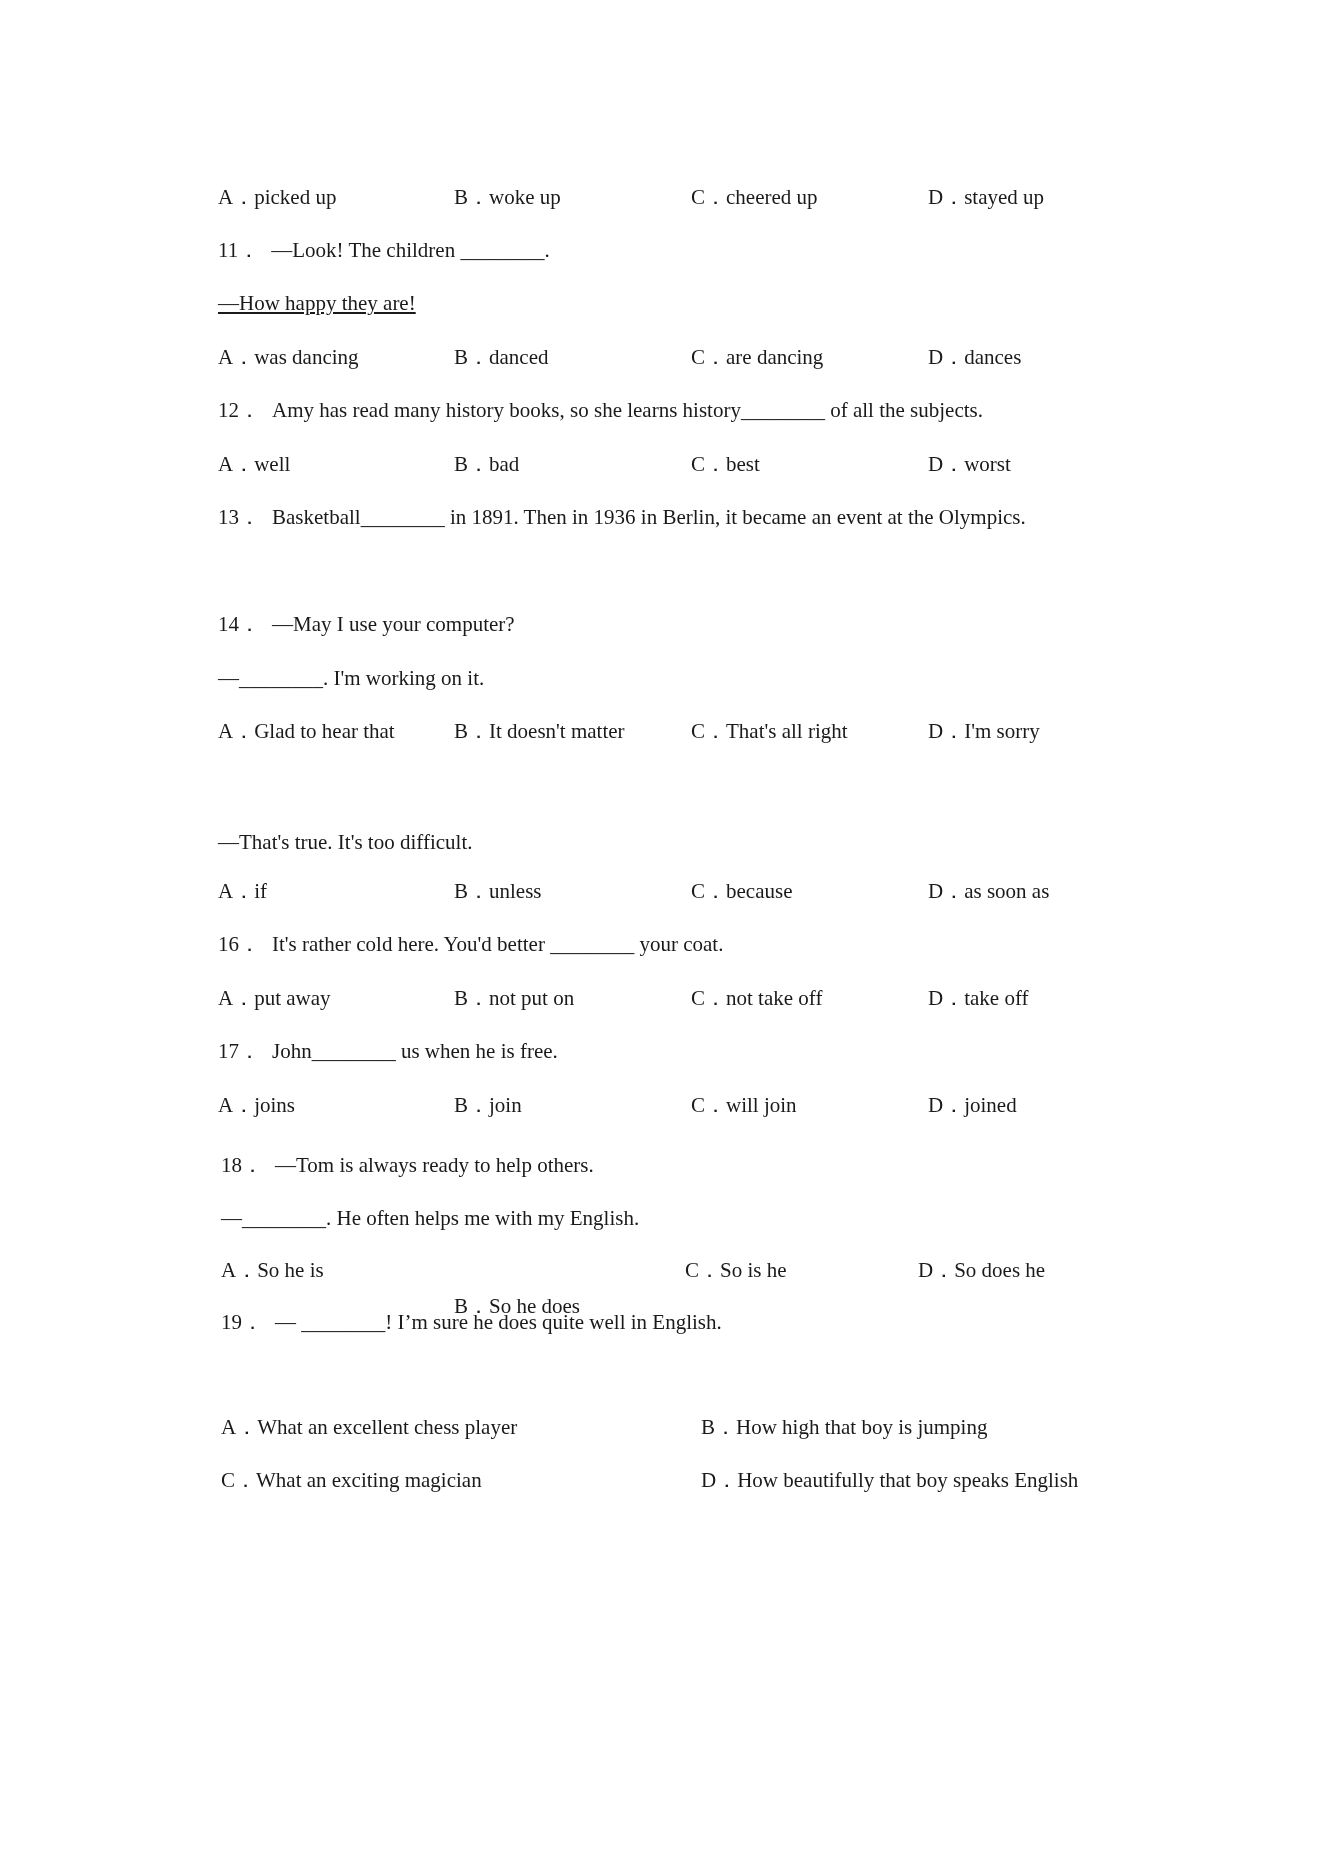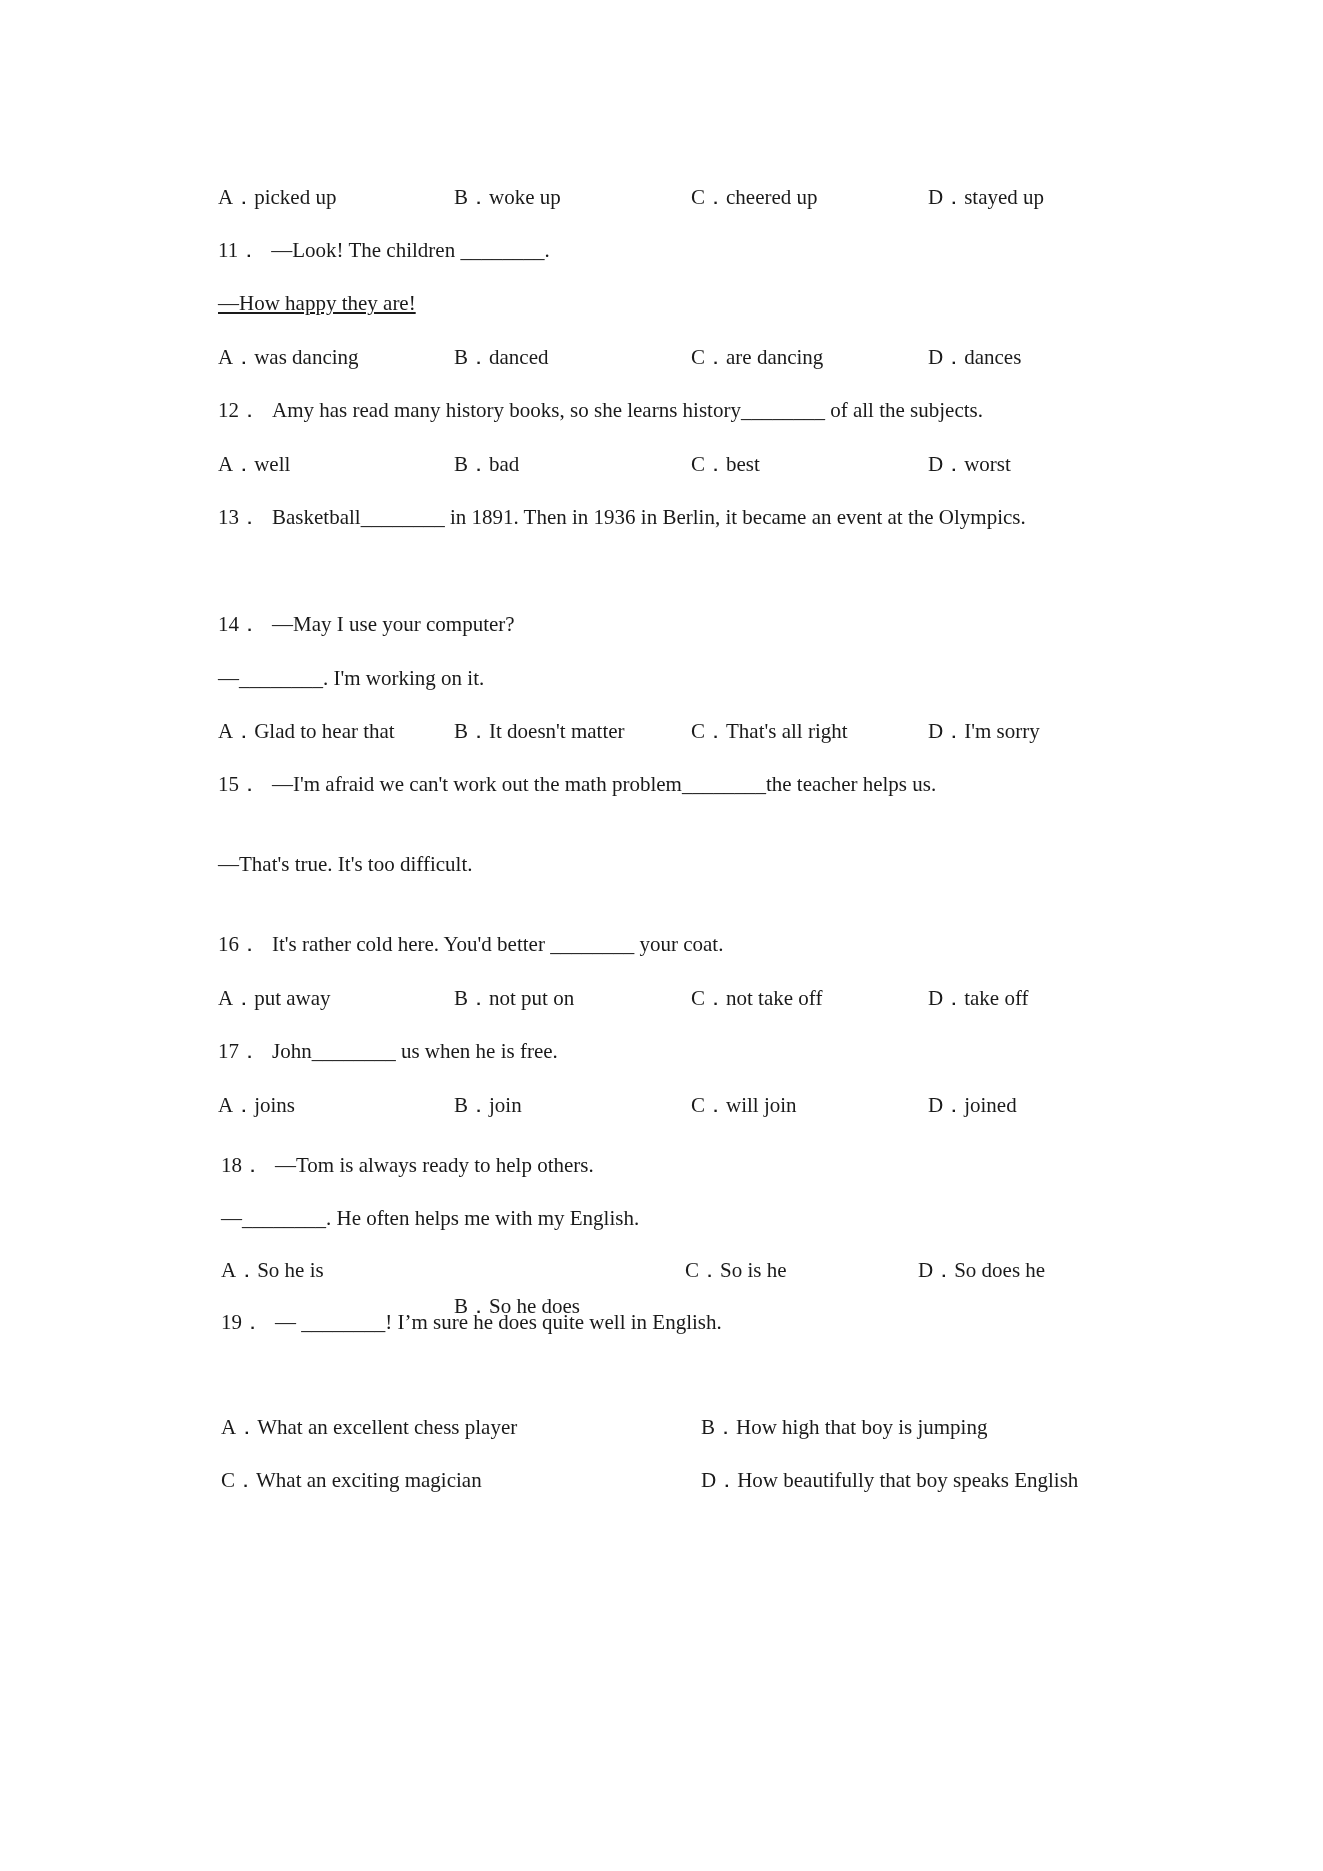--- a/index.html
+++ b/index.html
@@ -83,22 +83,27 @@
 
   <div class="line" style="top:611px;"><span class="qnum">14．</span><span>—May I use your computer?</span></div>
   <div class="line" style="top:665px;">—________. I'm working on it.</div>
   <div class="opts" style="top:718px;">
     <span class="opt o0">A．Glad to hear that</span>
     <span class="opt o1">B．It doesn't matter</span>
     <span class="opt o2">C．That's all right</span>
     <span class="opt o3">D．I'm sorry</span>
   </div>
 
-  <div class="line" style="top:771px;"><span class="qnum">15．</span><span>—I'm afraid we can't work out the math problem________the teacher helps us.</span></div>
-  <div class="line" style="top:851px;">—That's true. It's too difficult.</div>
+  <div class="line" style="top:829px;">—That's true. It's too difficult.</div>
+  <div class="opts" style="top:878px;">
+    <span class="opt o0">A．if</span>
+    <span class="opt o1">B．unless</span>
+    <span class="opt o2">C．because</span>
+    <span class="opt o3">D．as soon as</span>
+  </div>
 
   <div class="line" style="top:931px;"><span class="qnum">16．</span><span>It's rather cold here. You'd better ________ your coat.</span></div>
   <div class="opts" style="top:985px;">
     <span class="opt o0">A．put away</span>
     <span class="opt o1">B．not put on</span>
     <span class="opt o2">C．not take off</span>
     <span class="opt o3">D．take off</span>
   </div>
 
   <div class="line" style="top:1038px;"><span class="qnum">17．</span><span>John________ us when he is free.</span></div>

